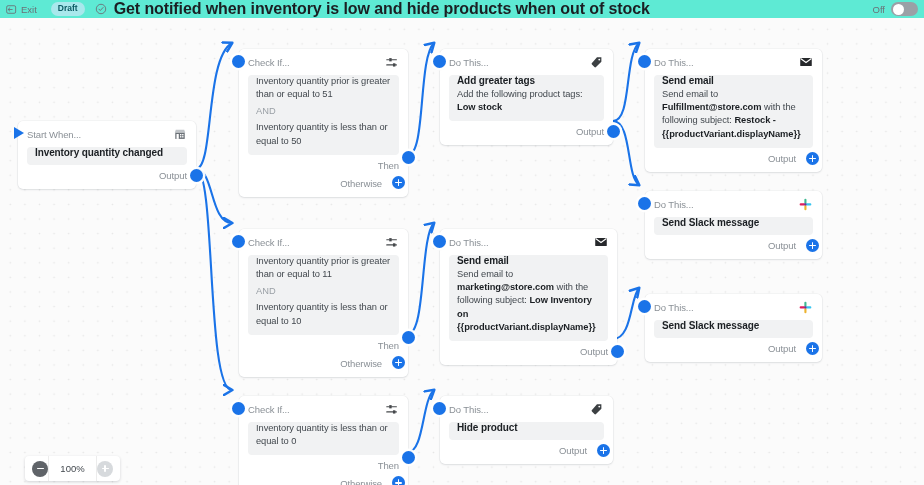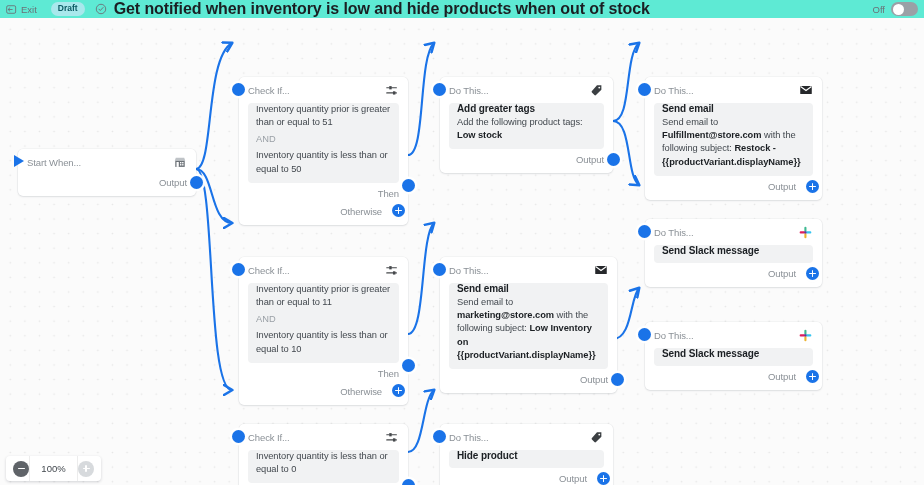--- a/index.html
+++ b/index.html
@@ -63,21 +63,20 @@
   }
   #edges { position: absolute; left: 0; top: 0; width: 924px; height: 467px; z-index: 1; }
 
   
   .node {
     position: absolute; z-index: 5;
     background: #ffffff;
     border-radius: 5px;
     box-shadow: 0 1px 2px rgba(20,30,45,0.10), 0 0 0 0.6px rgba(20,30,45,0.06);
     padding: 6px 9px 6px 9px;
-    margin-top: 28px;
   }
   .node-head {
     display: flex; align-items: center;
     height: 14px; margin-bottom: 6px;
   }
   .node-kind {
     font-size: 9.5px; color: #8a9096; letter-spacing: -0.1px;
   }
   .node-head-icon { margin-left: auto; width: 15px; height: 15px; display: flex; align-items: center; justify-content: center; }
   .node-body {
@@ -137,21 +136,21 @@
     position: absolute; left: -4px; top: 6px;
     width: 0; height: 0;
     border-top: 6.5px solid transparent;
     border-bottom: 6.5px solid transparent;
     border-left: 10px solid #1a73e8;
     z-index: 8;
   }
 
   
   #zoomctl {
-    position: absolute; left: 6px; bottom: 4px;
+    position: absolute; left: 25px; bottom: 4px;
     height: 25px; width: 95px;
     background: #ffffff; border-radius: 4px;
     box-shadow: 0 1px 3px rgba(20,30,45,0.18);
     display: flex; align-items: center; z-index: 30;
   }
   .zoom-btn {
     width: 16px; height: 16px; border-radius: 50%;
     display: flex; align-items: center; justify-content: center;
     font-size: 13px; line-height: 1; color: #ffffff;
   }
@@ -237,20 +236,23 @@
         <svg width="14" height="14" viewBox="0 0 16 16">
           <path d="M2 6.5 3.2 3h9.6L14 6.5Z" fill="#bfc3c7"></path>
           <rect x="2.6" y="6.6" width="10.8" height="7" fill="#6b7177"></rect>
           <rect x="4" y="8" width="2.6" height="5.6" fill="#ffffff"></rect>
           <rect x="8" y="8" width="1.6" height="1.6" fill="#ffffff"></rect>
           <rect x="10.4" y="8" width="1.6" height="1.6" fill="#ffffff"></rect>
           <rect x="8" y="10.4" width="1.6" height="1.6" fill="#ffffff"></rect>
           <rect x="10.4" y="10.4" width="1.6" height="1.6" fill="#ffffff"></rect>
         </svg>
       </span>
+    </div>
+    <div class="node-body">
+      <div class="body-title">Inventory quantity changed</div>
     </div>
     <div class="port-row">
       <span class="port-label">Output</span>
     </div>
     <span class="port-dot" style="right:-7px; bottom:7px;"></span>
   </div>
 
   <div class="node" style="left:239px; top:31px; width:169px;">
     <span class="in-dot"></span>
     <div class="node-head">

